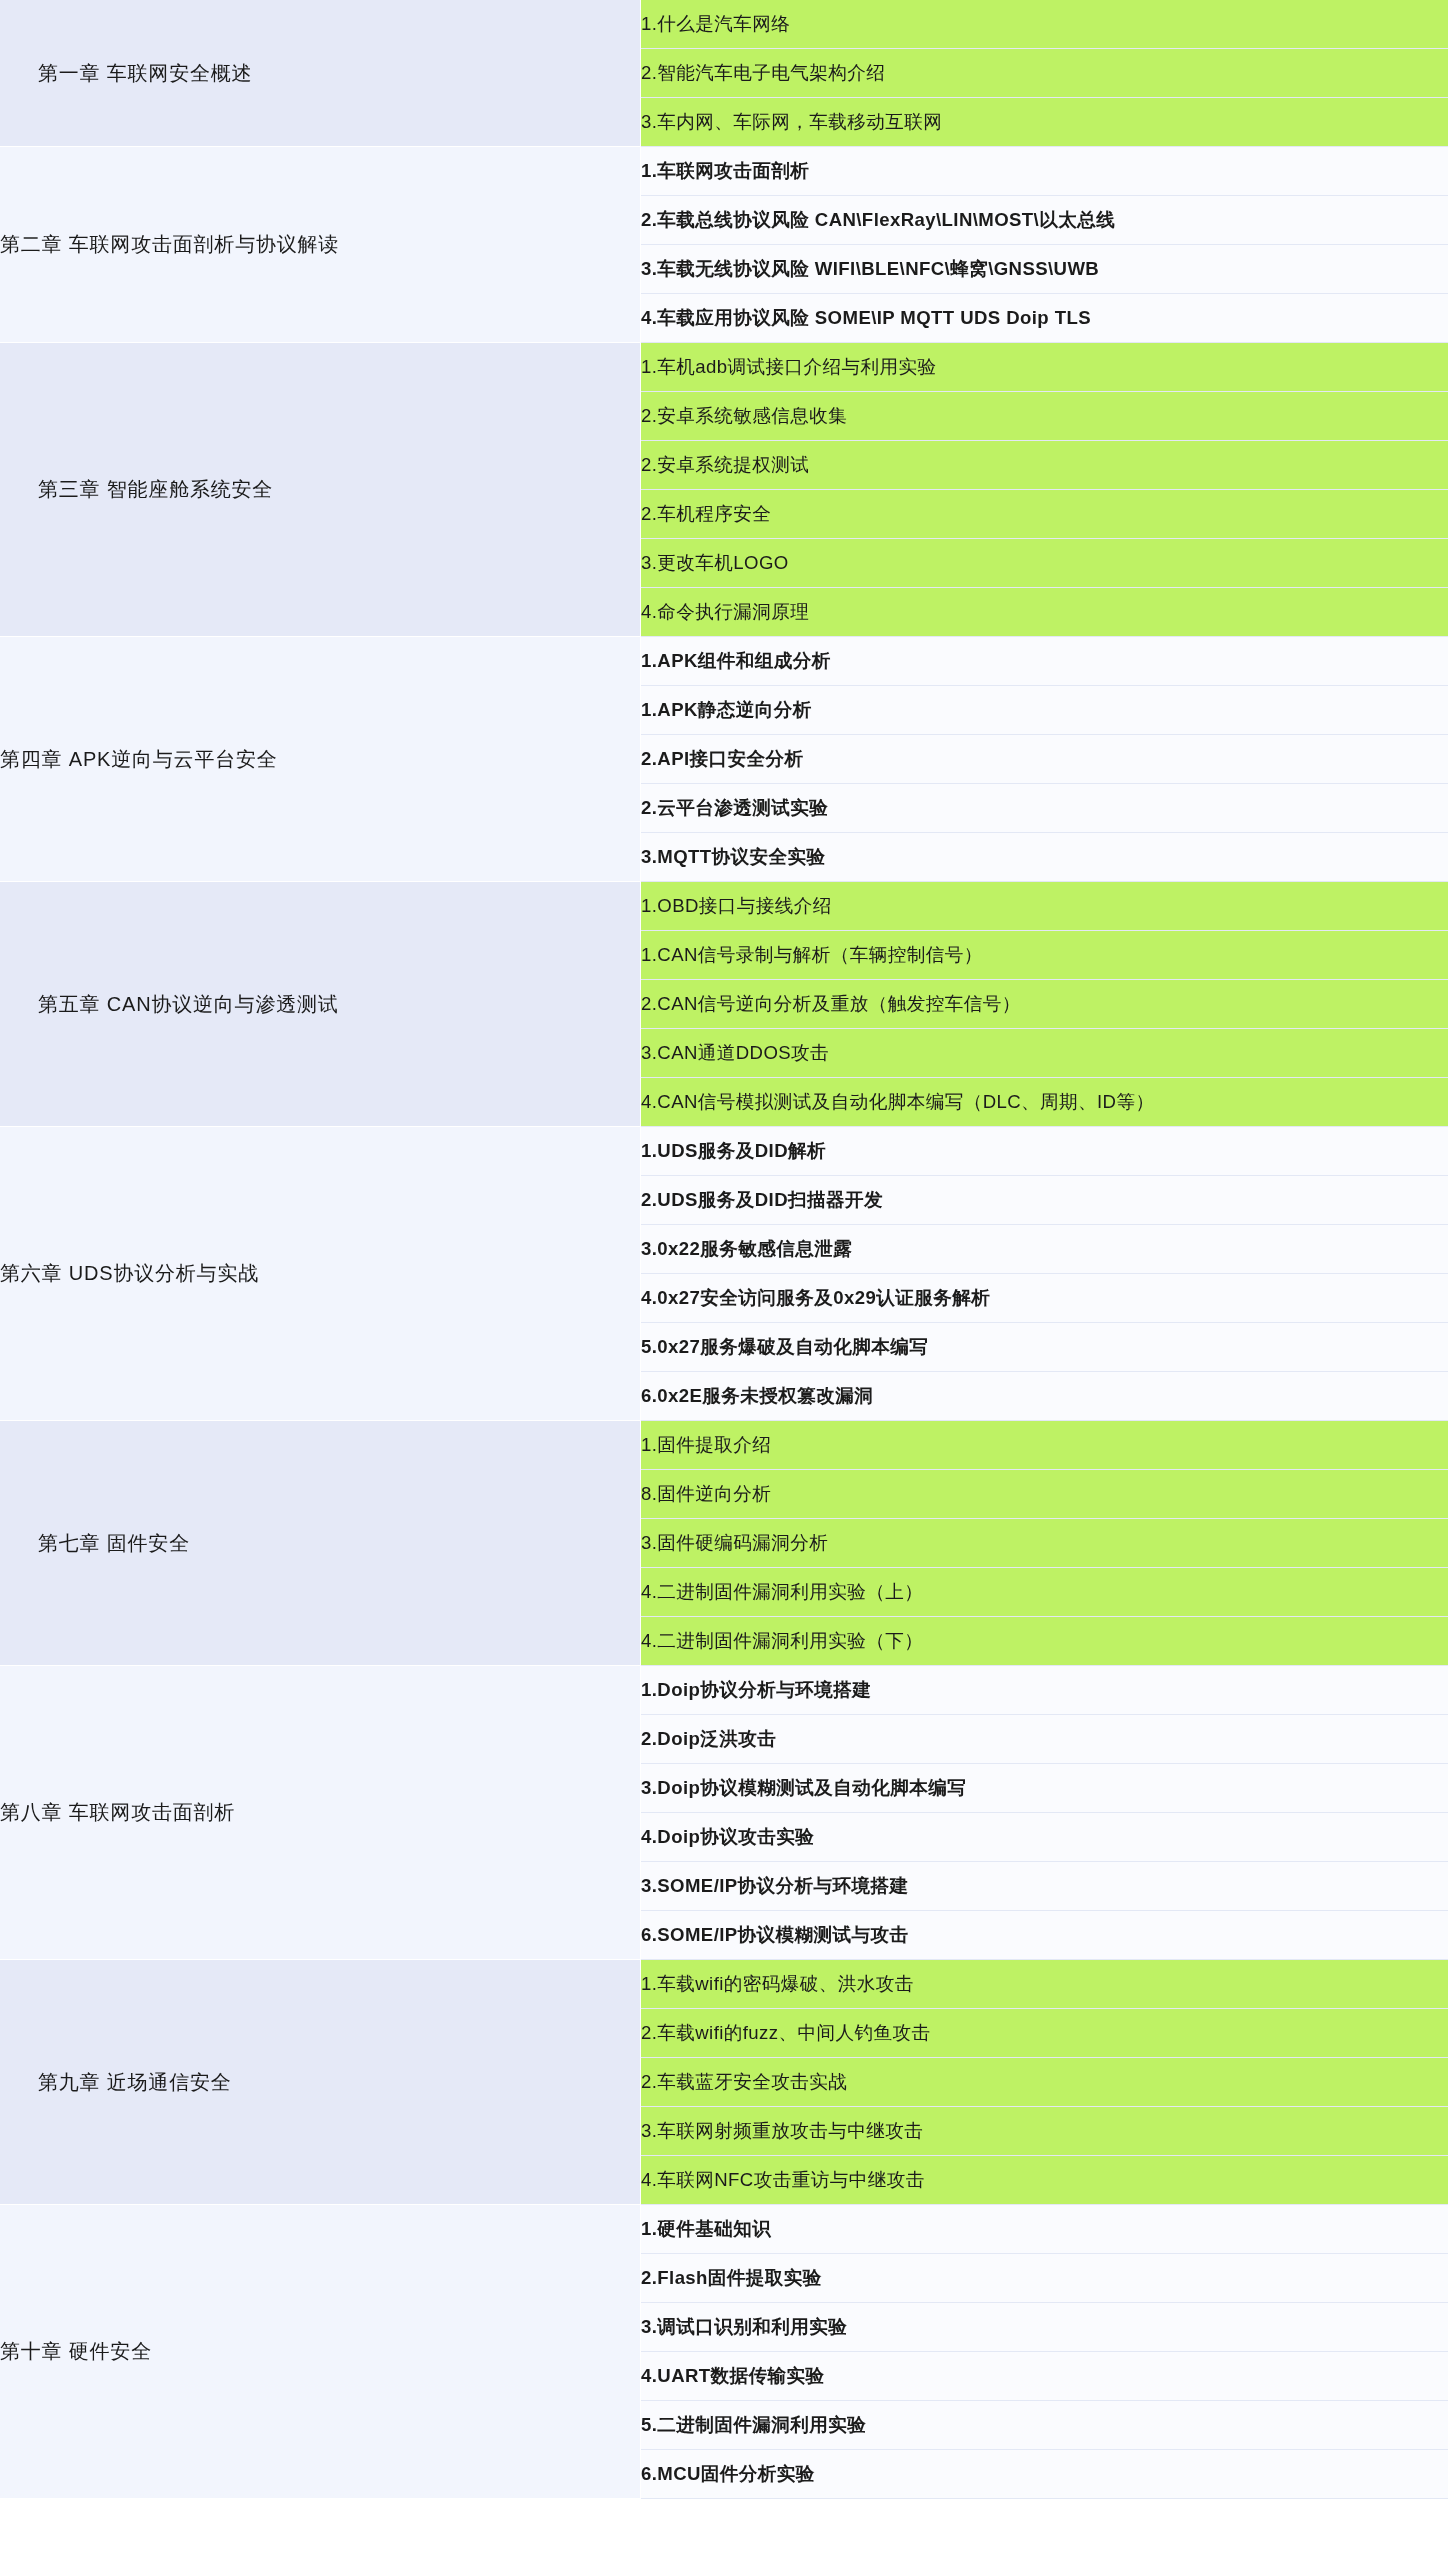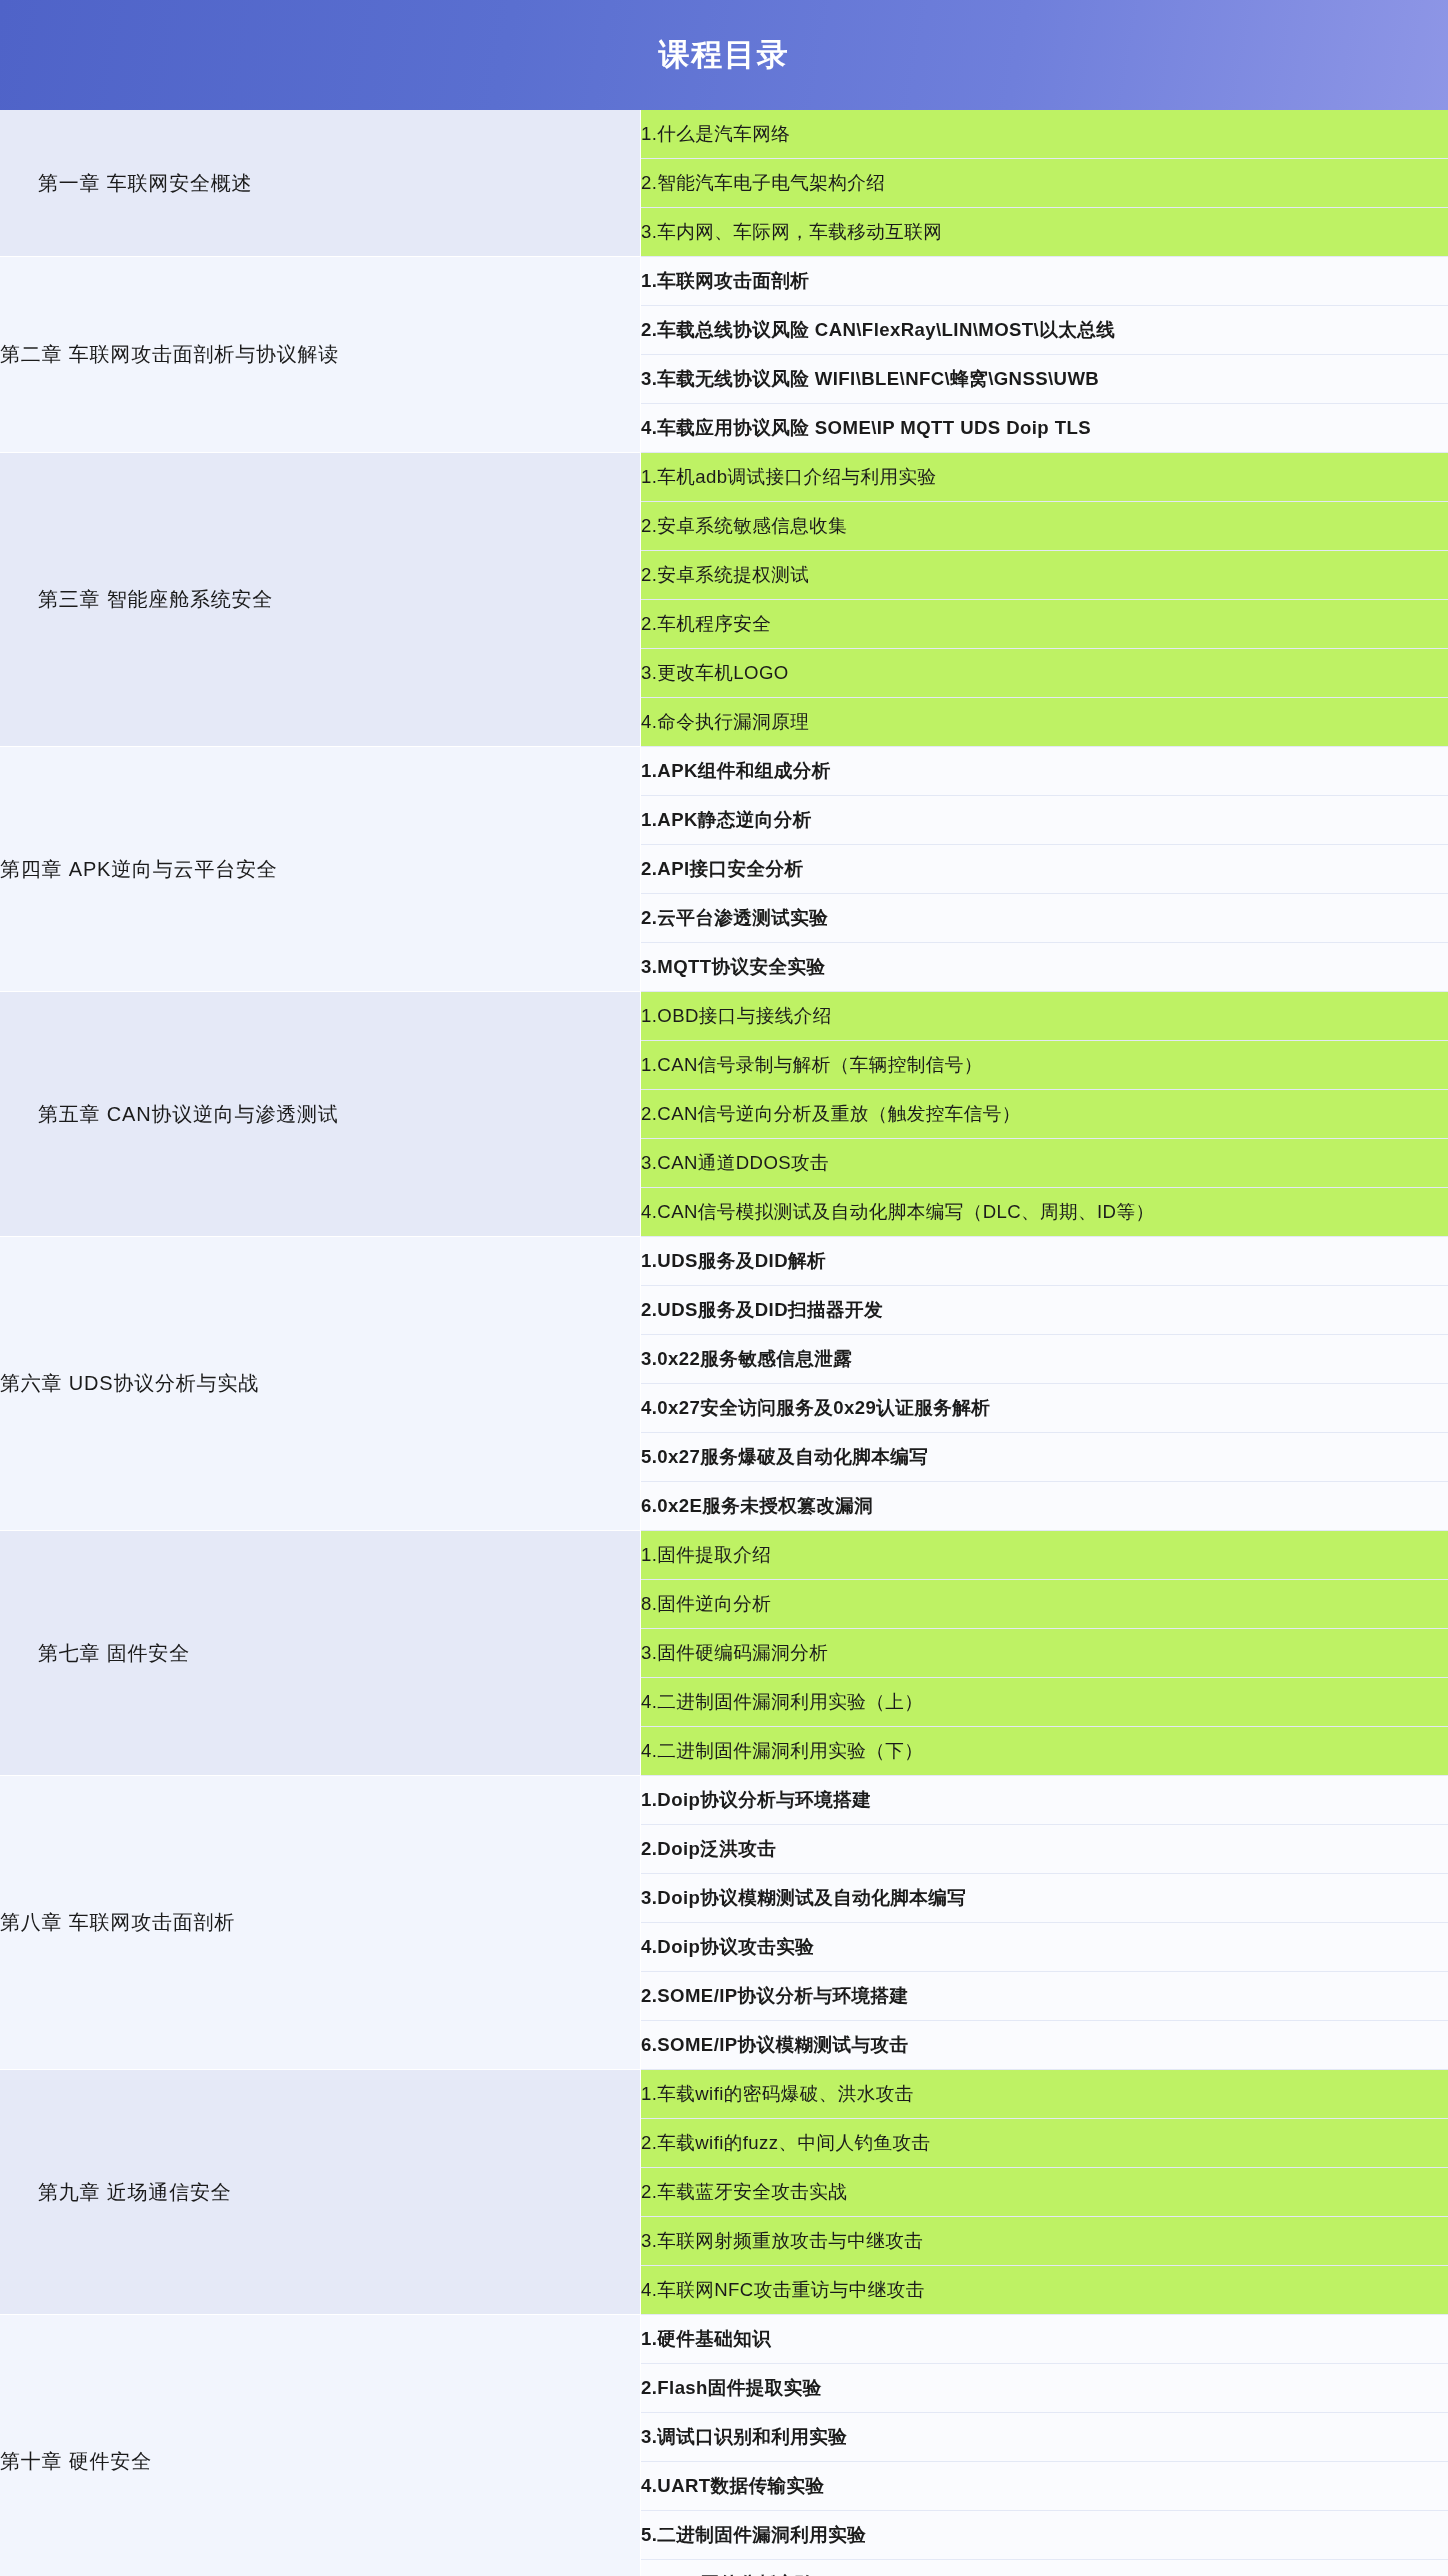--- a/index.html
+++ b/index.html
@@ -67,23 +67,20 @@
   td.topic.even {
     background: #fafbfe;
     font-weight: bold;
   }
 </style>
 </head>
 <body>
 
 <div class="page">
 
-  <div class="header">
-    <div class="header-title">课程目录</div>
-  </div>
 
   <table class="toc">
     <tbody id="toc-body">
         <tr>
           <td class="chapter odd" rowspan="3">第一章 车联网安全概述</td>
           <td class="topic odd">1.什么是汽车网络</td>
         </tr>
         <tr>
           <td class="topic odd">2.智能汽车电子电气架构介绍</td>
         </tr>
@@ -196,21 +193,21 @@
         <tr>
           <td class="topic even">2.Doip泛洪攻击</td>
         </tr>
         <tr>
           <td class="topic even">3.Doip协议模糊测试及自动化脚本编写</td>
         </tr>
         <tr>
           <td class="topic even">4.Doip协议攻击实验</td>
         </tr>
         <tr>
-          <td class="topic even">2.SOME/IP协议分析与环境搭建</td>
+          <td class="topic even">3.SOME/IP协议分析与环境搭建</td>
         </tr>
         <tr>
           <td class="topic even">6.SOME/IP协议模糊测试与攻击</td>
         </tr>
         <tr>
           <td class="chapter odd" rowspan="5">第九章 近场通信安全</td>
           <td class="topic odd">1.车载wifi的密码爆破、洪水攻击</td>
         </tr>
         <tr>
           <td class="topic odd">2.车载wifi的fuzz、中间人钓鱼攻击</td>

